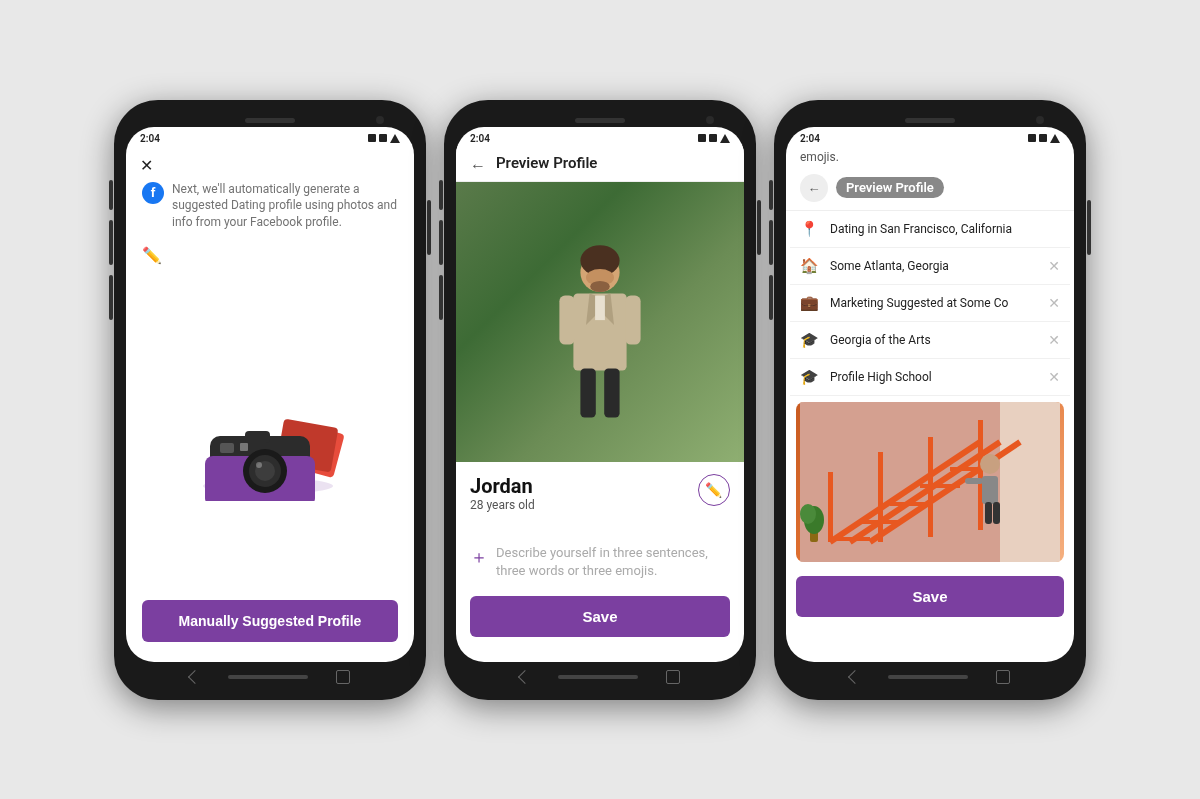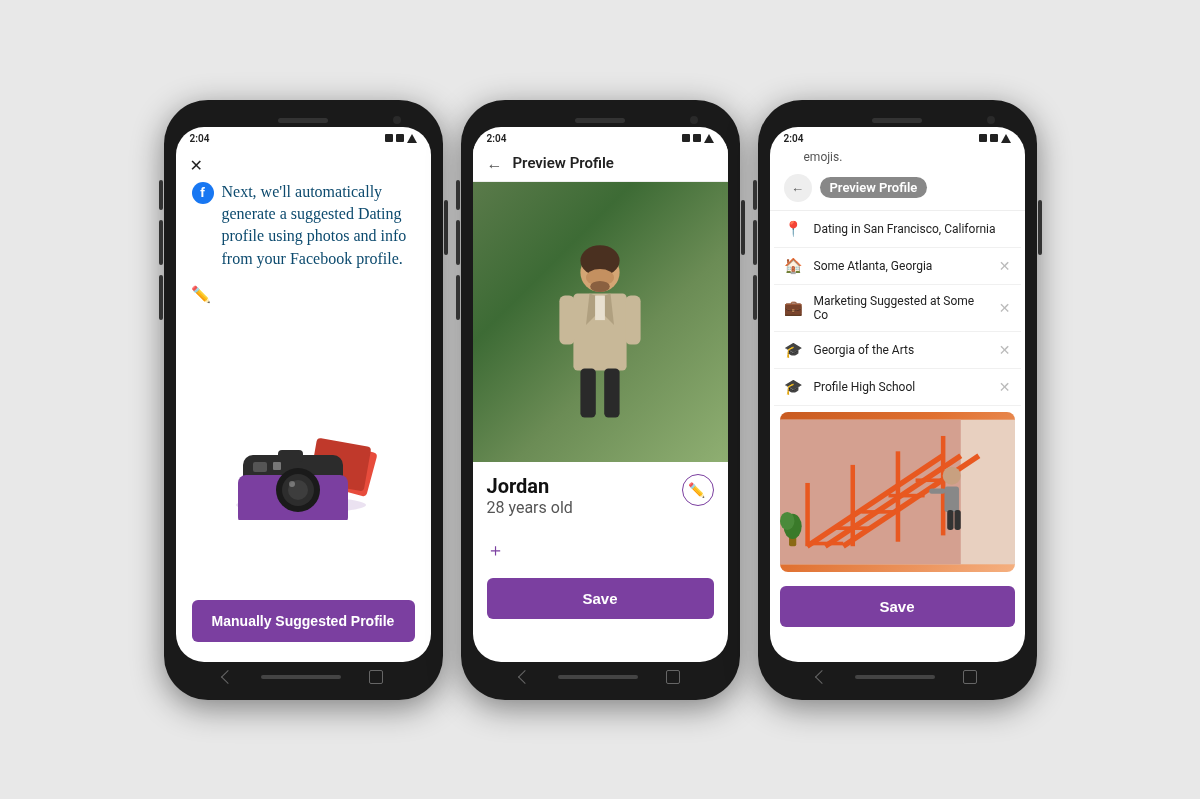--- a/index.html
+++ b/index.html
@@ -13,21 +13,21 @@
       gap: 18px;
       padding: 20px;
     }
 
     .phone-outer {
       background: #1a1a1a;
       border-radius: 44px;
       padding: 12px;
       box-shadow: 0 8px 32px rgba(0,0,0,0.45);
       position: relative;
-      width: 279px;
+      width: 312px;
       height: 600px;
       display: flex;
       flex-direction: column;
     }
 
     .phone-top-bar {
       display: flex;
       justify-content: center;
       align-items: center;
       padding: 6px 0 4px;
@@ -175,24 +175,23 @@
       font-size: 13px;
       font-weight: 700;
     }
 
     .pencil-icon {
       color: #7b3fa0;
       font-size: 16px;
     }
 
     .info-text {
-      font-size: 16px;
-      color: #0c4a6e;
+      font-size: 12px;
+      color: #737373;
       line-height: 1.4;
-      font-family: Liberation Serif, serif;
     }
 
     .camera-illustration {
       display: flex;
       justify-content: center;
       align-items: center;
       flex: 1;
       padding: 10px 0;
     }
 
@@ -258,31 +257,31 @@
     }
 
     .profile-info {
       padding: 12px 14px 8px;
     }
 
     .profile-name-row {
       display: flex;
       justify-content: space-between;
       align-items: flex-start;
-      margin-bottom: 4px;
+      margin-bottom: 16px;
     }
 
     .profile-name {
       font-size: 20px;
       font-weight: 700;
       color: #111;
     }
 
     .profile-age {
-      font-size: 16px;
+      font-size: 12px;
       color: #555;
     }
 
     .edit-circle {
       width: 32px;
       height: 32px;
       border-radius: 50%;
       border: 1.5px solid #7b3fa0;
       display: flex;
       align-items: center;
@@ -410,21 +409,20 @@
       font-weight: 600;
       cursor: pointer;
       width: calc(100% - 20px);
       margin: 8px 10px;
     }
 
     .emojis-text {
       padding: 4px 14px 2px;
       font-size: 12px;
       color: #555;
-      margin-left: 20px;
     }
 
     .side-button {
       position: absolute;
       right: -5px;
       width: 4px;
       height: 40px;
       background: #333;
       border-radius: 2px;
     }
@@ -572,20 +570,21 @@
         <div>
           <div class="profile-name">Jordan</div>
           <div class="profile-age">28 years old</div>
         </div>
         <div class="edit-circle">✏️</div>
       </div>
     </div>
 
     <div class="bio-input">
       <span class="plus-icon">＋</span>
+      <span class="bio-placeholder">Describe yourself in three sentences, three words or three emojis.</span>
     </div>
 
     <button class="save-btn">Save</button>
   </div>
 
   <div class="phone-bottom-bar">
     <div class="nav-back"></div>
     <div class="phone-home-bar"></div>
     <div class="nav-button nav-square"></div>
   </div>

